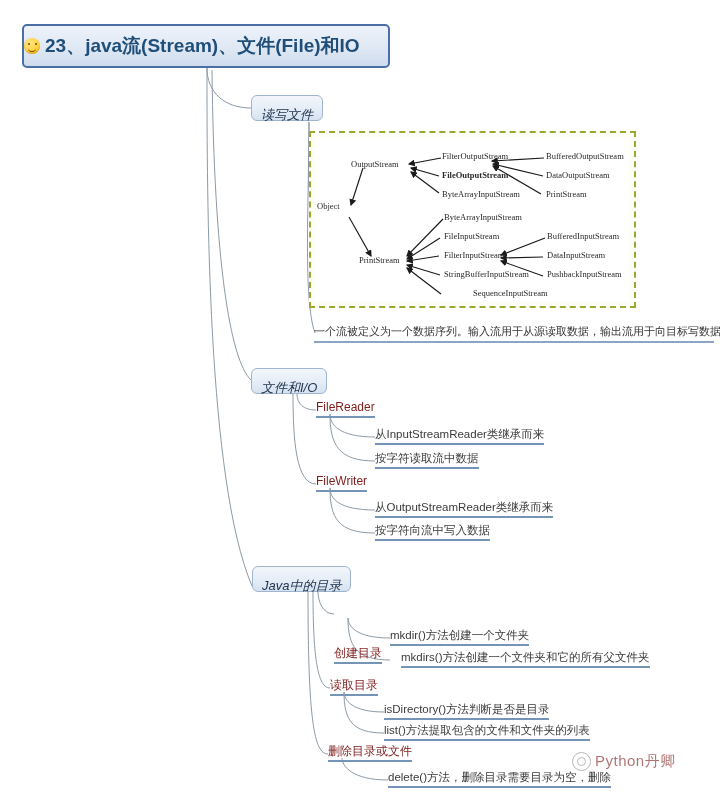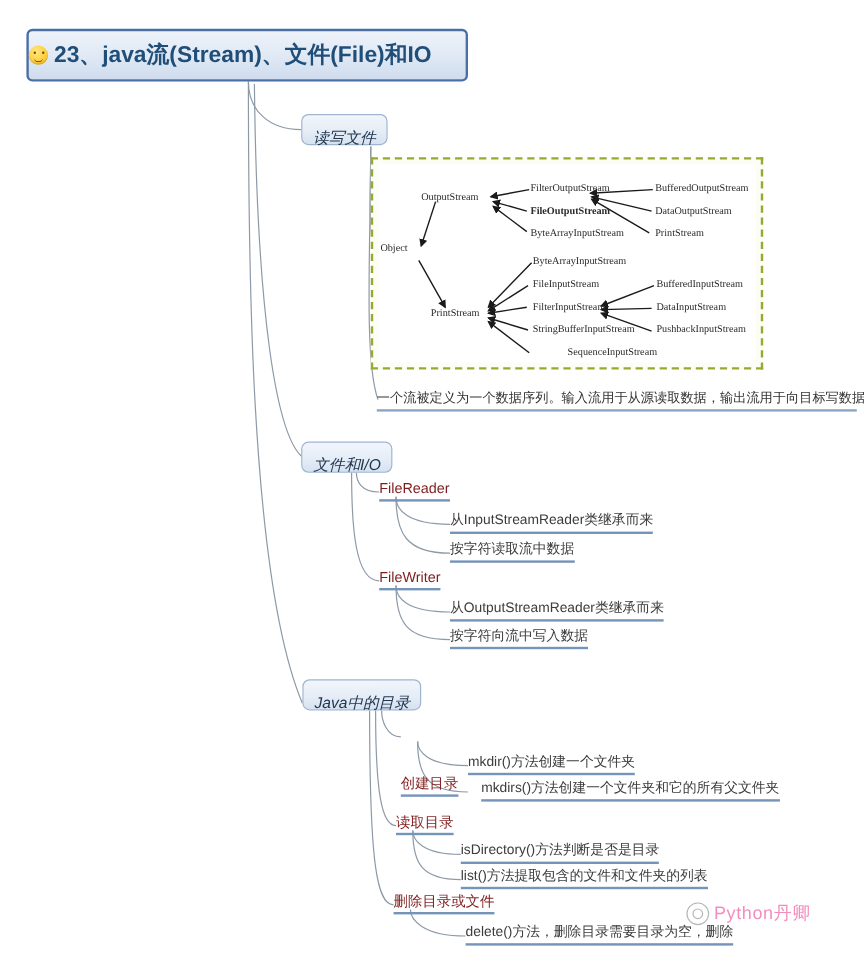--- a/index.html
+++ b/index.html
@@ -165,21 +165,21 @@
   .wm-logo::after {
     content: "";
     position: absolute;
     left: 4px; top: 4px;
     width: 7px; height: 7px;
     border: 1.4px solid #8c8c8c;
     border-radius: 50%;
   }
   .wm-text {
     font-size: 15px;
-    color: #ec4899;
+    color: #7f1d1d;
     letter-spacing: .5px;
     white-space: nowrap;
   }
 </style>
 </head>
 <body>
 
 <div id="canvas">
 
   <svg id="wires" viewBox="0 0 720 806" xmlns="http://www.w3.org/2000/svg">

